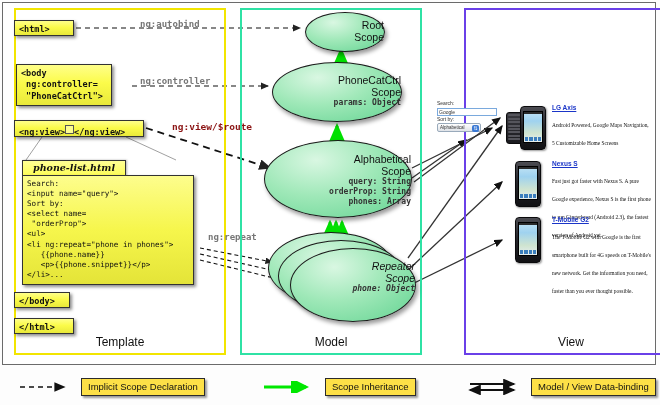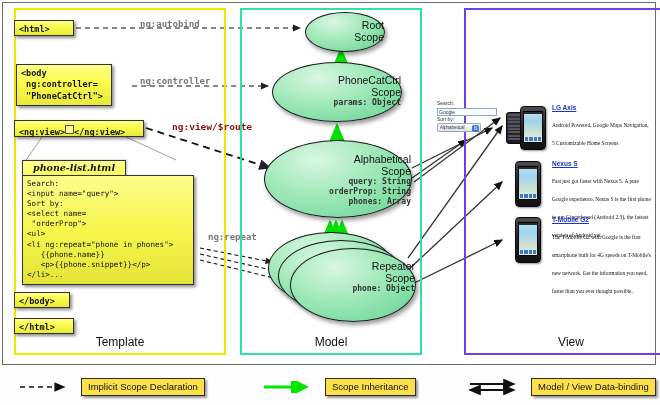--- a/index.html
+++ b/index.html
@@ -151,21 +151,21 @@
     line-height: 1.25;
     color: #333;
     margin-top: 0;
   }
   #scope-root    { left: 305px; top: 12px;  width: 80px;  height: 40px; padding-top: 7px; }
   #scope-catctrl { left: 272px; top: 62px;  width: 130px; height: 60px; padding-top: 12px; }
   #scope-listctrl{ left: 264px; top: 140px; width: 148px; height: 78px; padding-top: 13px; }
 
   
   #rep-stack { position: absolute; left: 268px; top: 232px; width: 152px; height: 96px; }
-  #rep-stack .scope { left: 0; top: 0; }
+  #rep-stack .scope { left: 0; top: 0; font-style: italic; }
   #rep-1 { width: 126px; height: 72px; left: 0 !important;  top: 0 !important; }
   #rep-2 { width: 126px; height: 72px; left: 10px !important; top: 8px !important; }
   #rep-3 { width: 126px; height: 74px; left: 22px !important; top: 16px !important; padding-top: 12px; }
 
   
   #search-widget {
     position: absolute;
     left: 437px; top: 100px;
     width: 64px; height: 42px;
     font-family: "Liberation Sans", sans-serif;

